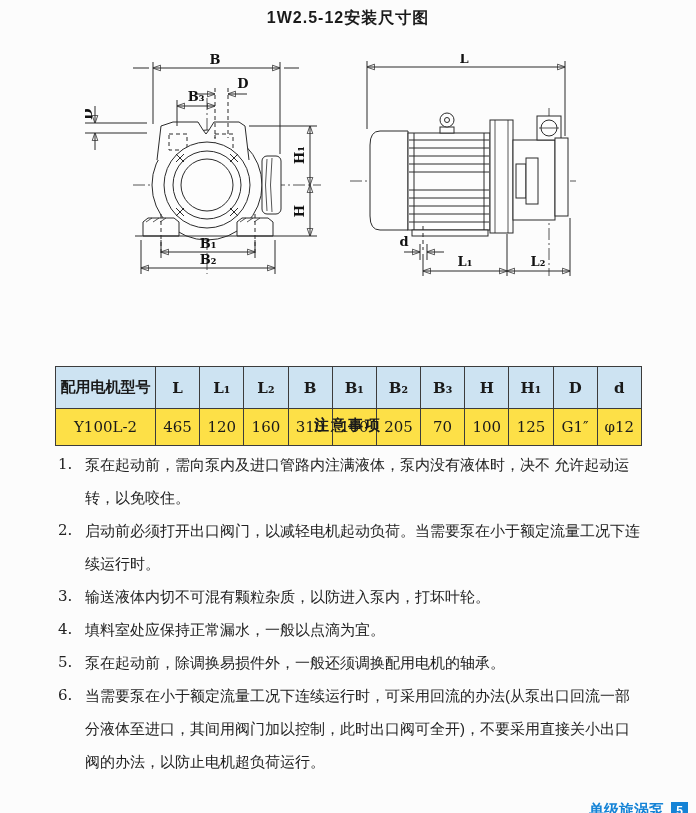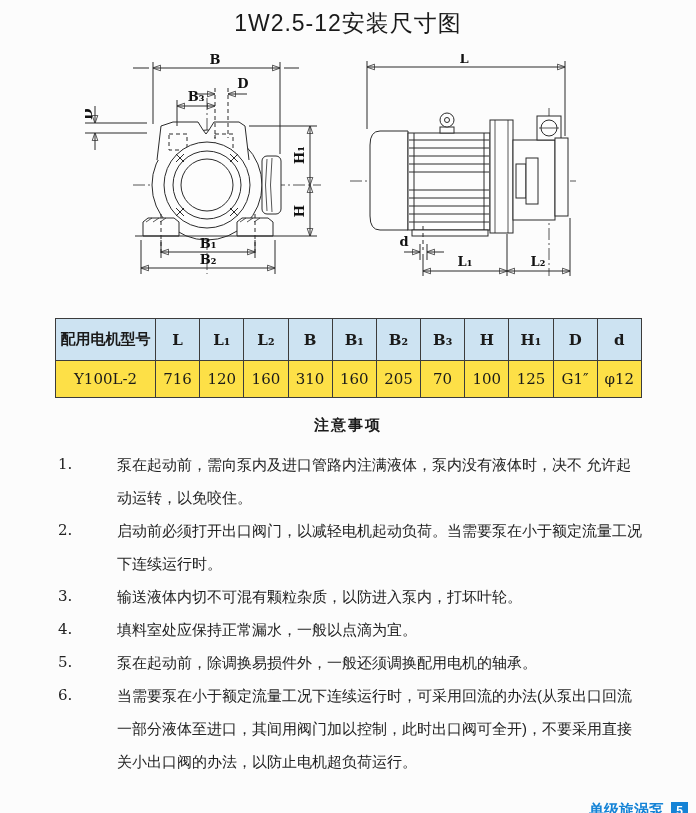--- a/index.html
+++ b/index.html
@@ -6,58 +6,58 @@
   html,body { width:696px; height:813px; }
   body {
     position:relative;
     background:#fcfcfc;
     overflow:hidden;
     font-family:"Liberation Sans", sans-serif;
     color:#1a1a1a;
   }
   .page-title {
     position:absolute; top:8px; left:0; width:100%;
-    text-align:center; font-size:23px; font-weight:normal;
+    text-align:center; font-size:16px; font-weight:bold;
     letter-spacing:1px;
   }
   .drawing { position:absolute; top:54px; }
   #front-view { left:85px; }
   #side-view  { left:342px; }
   svg line, svg path, svg rect, svg circle { stroke:#2b2b2b; stroke-width:1; fill:none; }
   svg .solid  { fill:#fdfdfd; }
   svg .dash   { stroke-dasharray:4 3; }
   svg .cline  { stroke-dasharray:12 3 2 3; stroke-width:0.8; }
   svg .thin   { stroke-width:0.8; }
   svg text {
     font-family:"DejaVu Serif", serif;
     font-size:13px; font-weight:600;
     fill:#111; stroke:none; text-anchor:middle;
   }
   
   .dim-table-wrap { position:absolute; top:318px; left:55px; width:587px; }
   table { border-collapse:collapse; width:100%; table-layout:fixed;
-          font-family:"DejaVu Serif", serif; font-size:15px; }
+          font-family:"DejaVu Serif", serif; font-size:15px;margin-top:48px; }
   th, td { border:1px solid #3c3c3c; text-align:center; padding:0; }
   thead th { height:42px; background:#cde3f2; font-weight:600; }
   thead th:first-child { font-family:"Liberation Sans", sans-serif; font-weight:bold; font-size:15px; }
   tbody td { height:37px; background:#fde047; }
   col.c-model { width:100px; }
   
   .notes-heading {
     position:absolute; top:416px; left:0; width:100%;
     text-align:center; font-size:15px; font-weight:bold;
     letter-spacing:2px;
   }
   .notes {
     position:absolute; top:448px; left:58px; width:584px;
     list-style:none; font-size:15px; line-height:33px; color:#222;
   }
   .notes li { display:flex; }
   .notes .n { width:27px; flex:0 0 27px; font-family:"DejaVu Serif", serif; }
-  .notes .t { flex:1;margin-left:32px; }
+  .notes .t { flex:1; }
   
   .footer {
     position:absolute; top:801px; right:8px;
     display:flex; align-items:center; gap:7px;
     color:#1583d6; font-weight:bold; font-size:15px;
   }
   .footer .pagebox {
     width:17px; height:17px; background:#1583d6; color:#fff;
     font-size:12px; display:flex; align-items:center; justify-content:center;
   }
@@ -248,21 +248,21 @@
         <th>B₃</th>
         <th>H</th>
         <th>H₁</th>
         <th>D</th>
         <th>d</th>
       </tr>
     </thead>
     <tbody>
       <tr>
         <td>Y100L-2</td>
-        <td>716</td>
+        <td>465</td>
         <td>120</td>
         <td>160</td>
         <td>310</td>
         <td>160</td>
         <td>205</td>
         <td>70</td>
         <td>100</td>
         <td>125</td>
         <td>G1″</td>
         <td>φ12</td>

